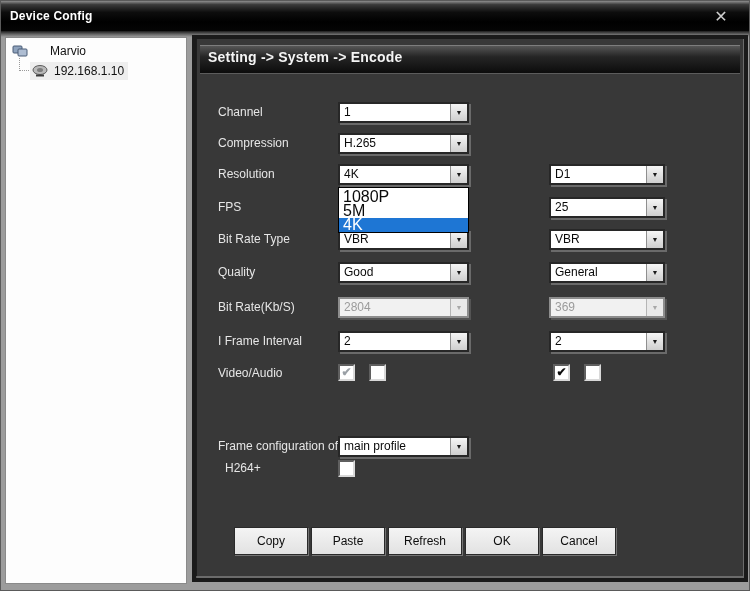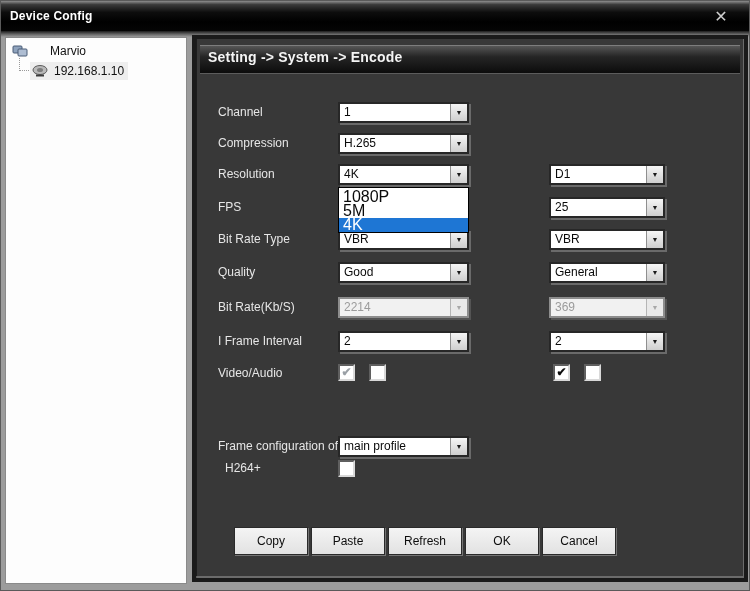--- a/index.html
+++ b/index.html
@@ -212,21 +212,21 @@
     </div>
     <div class="combo" style="left:353px;top:223px;width:116px">
       <span class="combo-value">General</span>
       <span class="combo-btn">
           <span class="arrow">▼</span>
         </span>
     </div>
 
     <div class="flabel" style="left:22px;top:258px">Bit Rate(Kb/S)</div>
     <div class="combo disabled" style="left:142px;top:258px;width:131px">
-      <span class="combo-value">2214</span>
+      <span class="combo-value">2804</span>
       <span class="combo-btn">
           <span class="arrow">▼</span>
         </span>
     </div>
     <div class="combo disabled" style="left:353px;top:258px;width:116px">
       <span class="combo-value">369</span>
       <span class="combo-btn">
           <span class="arrow">▼</span>
         </span>
     </div>

